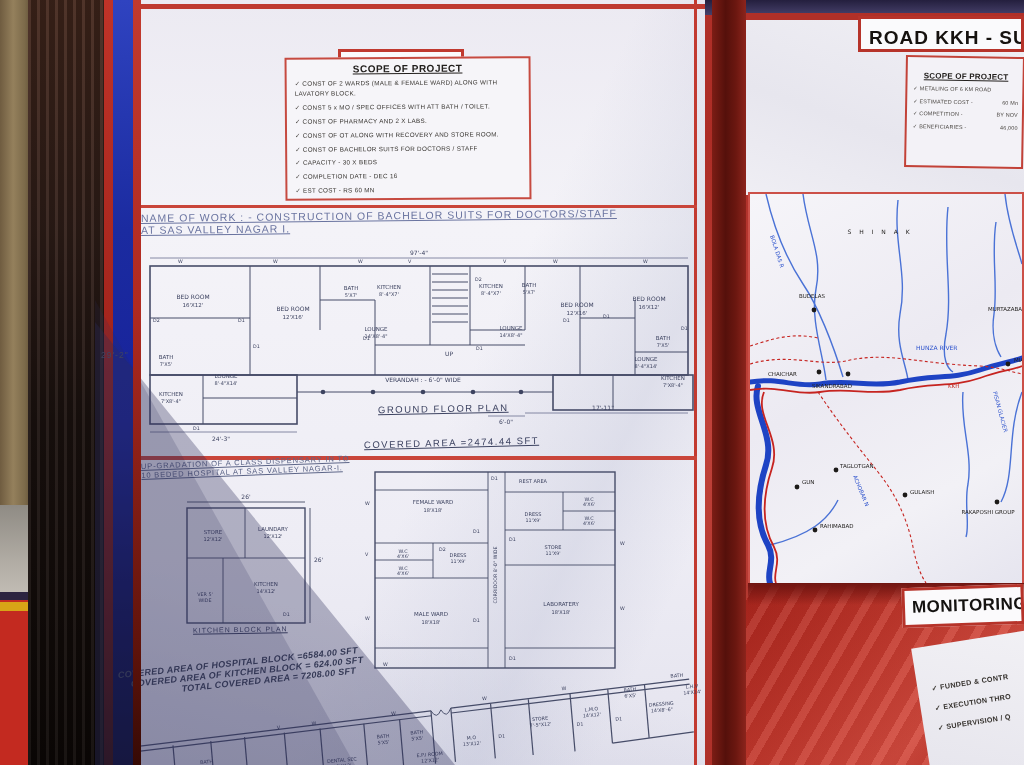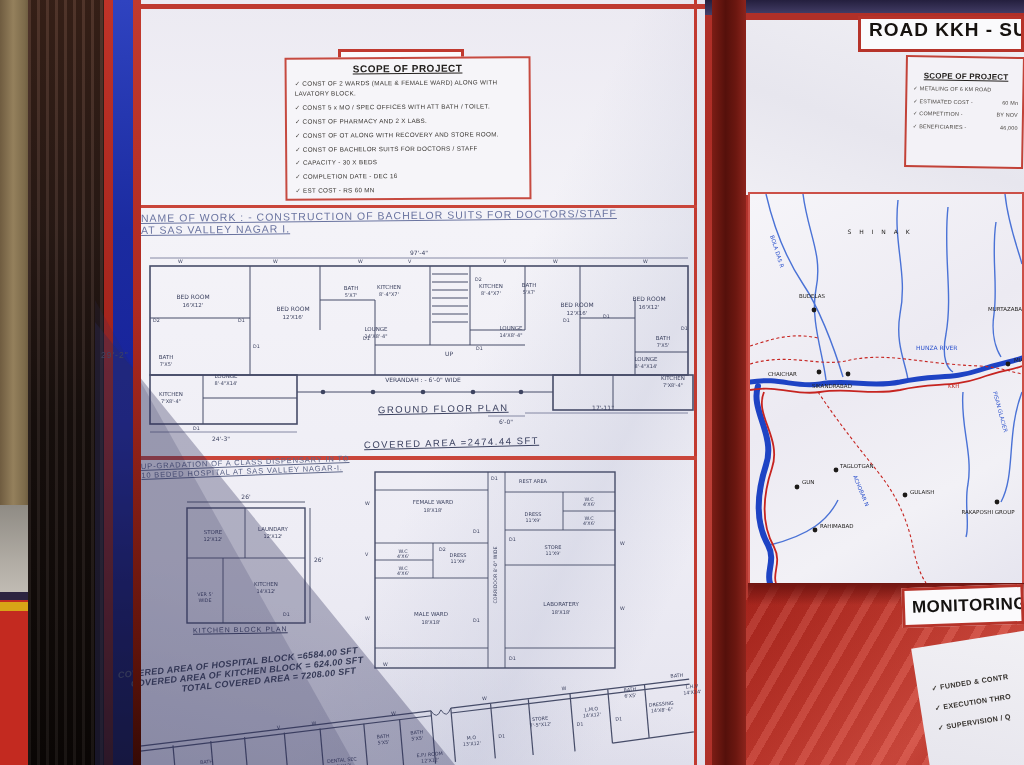--- a/index.html
+++ b/index.html
@@ -75,21 +75,21 @@
   .shadow2{left:95px;top:300px;width:260px;height:465px;z-index:20;
     background:rgba(44,44,88,.18);clip-path:polygon(0 0,100% 100%,0 100%);}
 
   
   .navy{left:705px;top:0;width:319px;height:15px;background:linear-gradient(180deg,#241f3e,#46406a);}
   .divider{left:712px;top:0;width:34px;height:765px;z-index:8;
     background:linear-gradient(90deg,#7c1d15,#55100b 40%,#6b1710 70%,#8c241c);}
   .rp-top{left:746px;top:13px;width:278px;height:182px;
     background:linear-gradient(200deg,#f1f0f5,#e7e6ee 60%,#efeef4);border-top:7px solid #b03028;}
   .rtitle{left:858px;top:16px;width:166px;height:36px;background:#fafafc;border:3px solid #b6332a;
-    display:flex;align-items:flex-start;z-index:6;padding-left:8px;overflow:hidden;}
+    display:flex;align-items:flex-end;z-index:6;padding-left:8px;overflow:hidden;}
   .rtitle span{font-weight:bold;font-size:19px;letter-spacing:1px;color:#16120f;white-space:nowrap;}
   .rscope{left:905px;top:56px;width:119px;height:112px;background:#f3f2f7;border:2px solid #c24238;
     padding:14px 4px 2px 6px;z-index:6;transform:rotate(1deg);}
   .rscope h2{margin:0 0 5px 0;font-size:8px;text-decoration:underline;color:#23201e;letter-spacing:.2px;
     text-align:center;white-space:nowrap;}
   .rscope .srow{display:flex;font-size:5.4px;color:#46423e;margin-bottom:6.5px;letter-spacing:.2px;}
   .rscope .sl{flex:0 0 auto;} .rscope .sv{margin-left:auto;padding-left:3px;}
 
   .mapposter{left:748px;top:192px;width:276px;height:393px;background:
     linear-gradient(150deg,#f6f5f9 0%,#eceaf2 45%,#f2f1f6 75%,#e6e5ef 100%);

